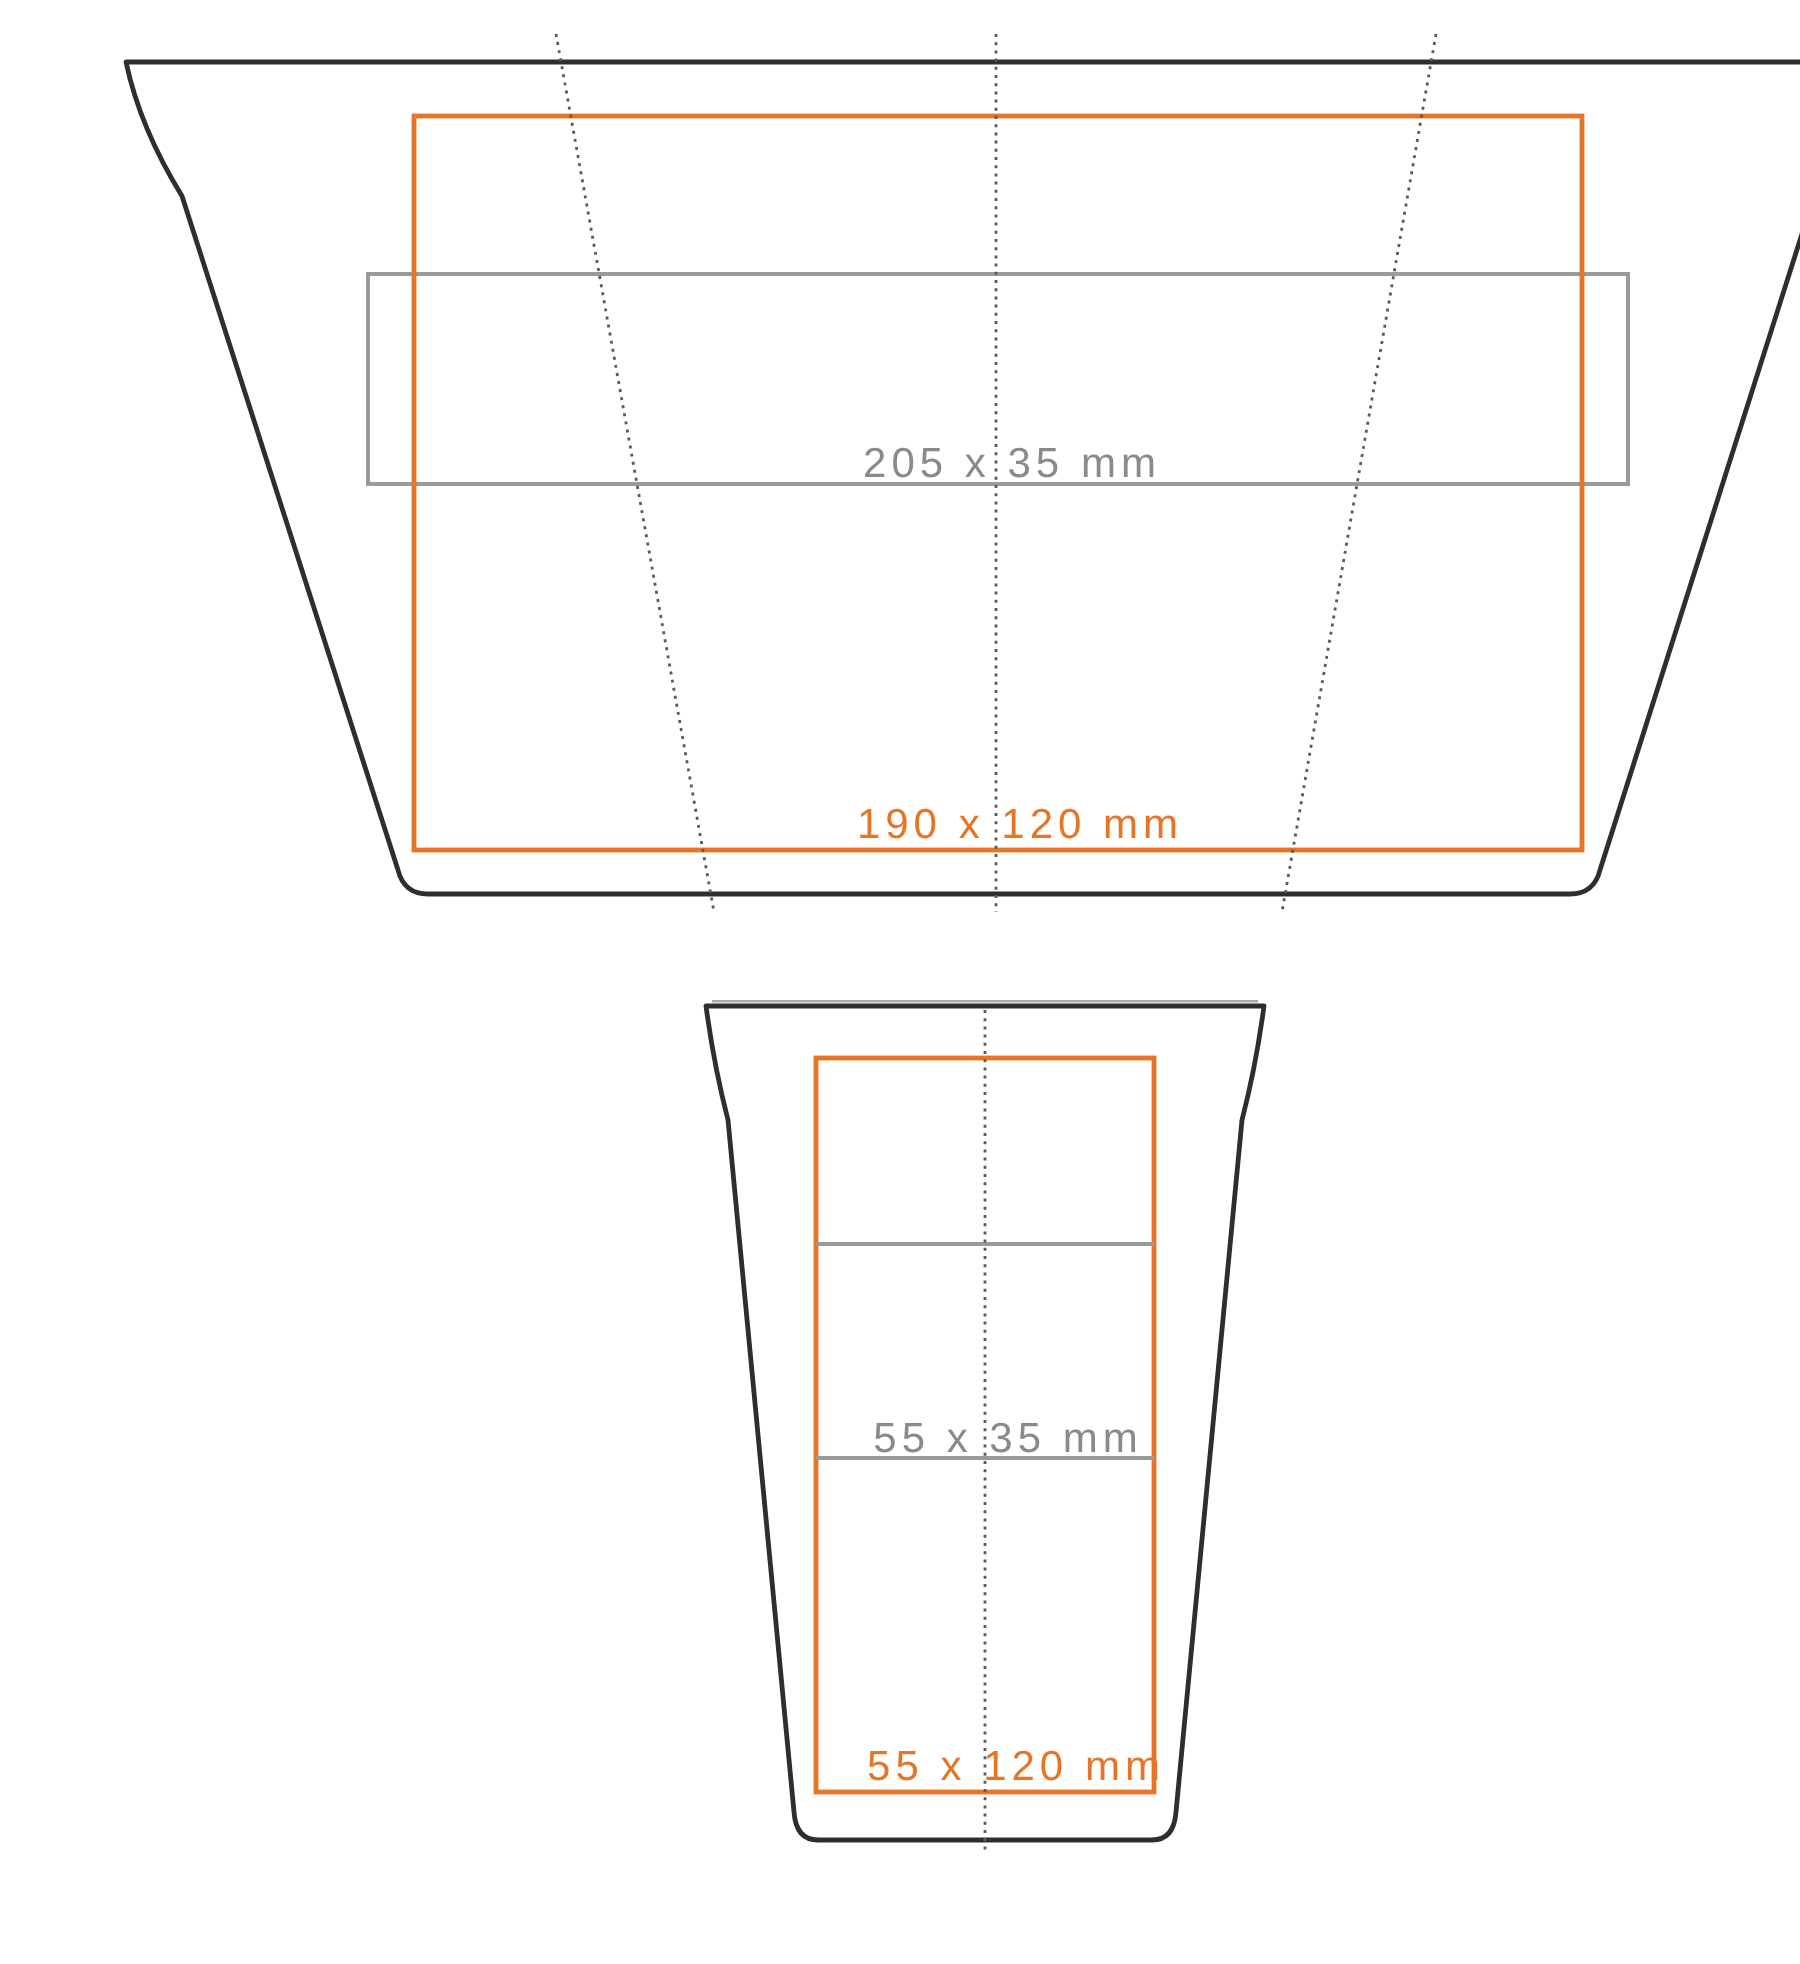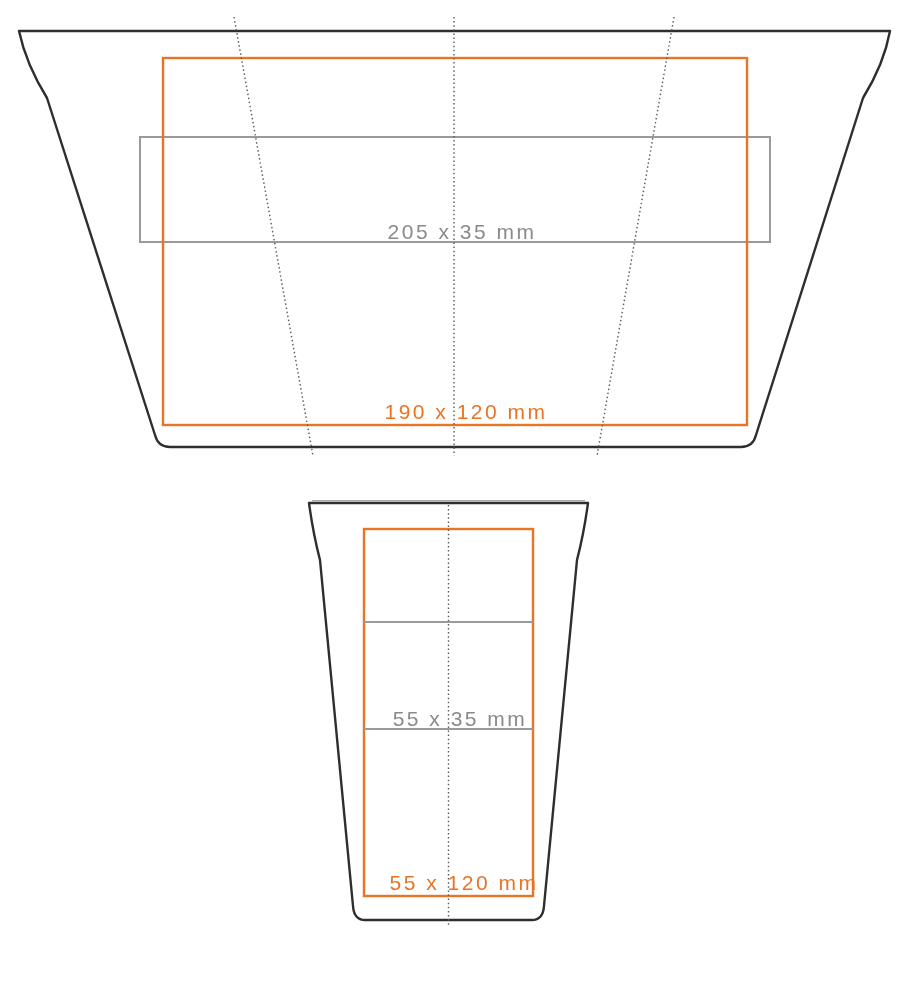--- a/index.html
+++ b/index.html
@@ -9,20 +9,21 @@
     width: 900px;
     height: 982px;
     overflow: hidden;
     font-family: "Liberation Sans", sans-serif;
   }
   .stage {
     position: relative;
     width: 748px;
     height: 982px;
     background: var(--background, #ffffff);
+    margin-left: 44px;
   }
   svg { display: block; }
 
   .outline {
     stroke: var(--outline, #2e2e2e);
     fill: none;
     stroke-width: 2.4;
     stroke-linejoin: round;
     stroke-linecap: round;
   }

